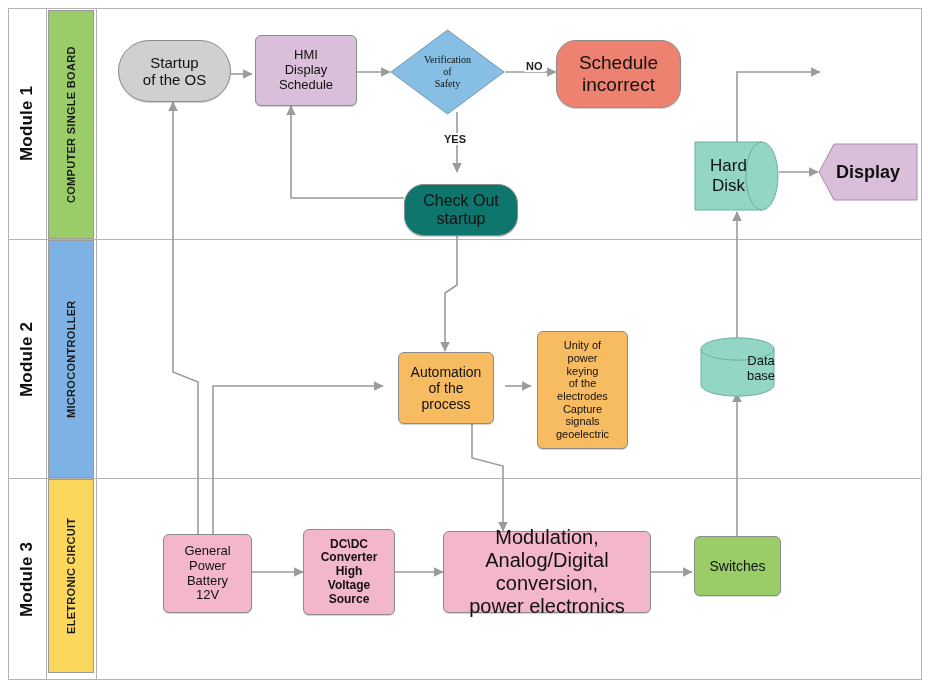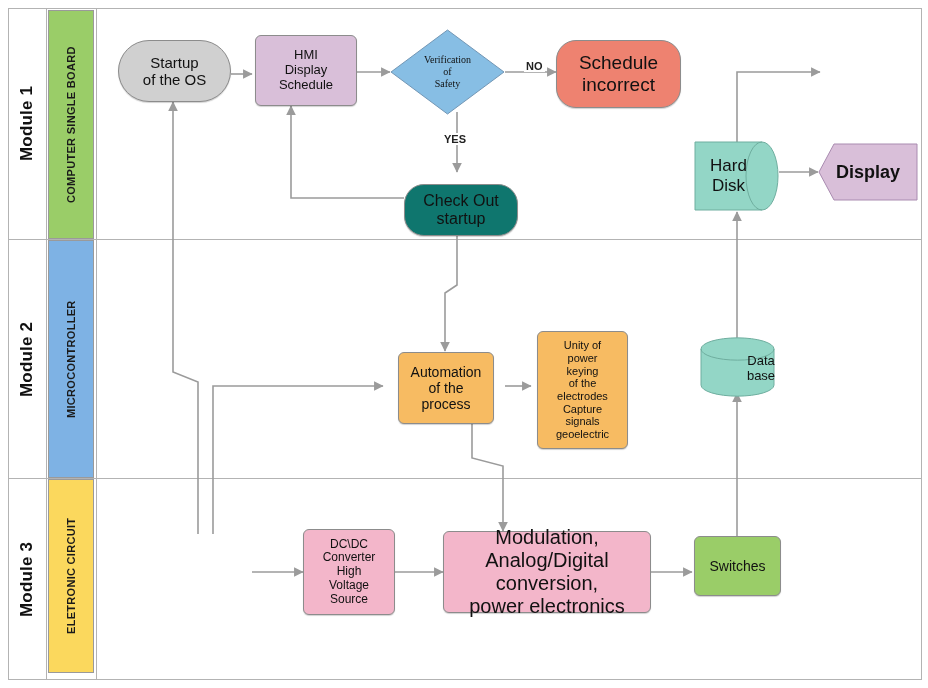--- a/index.html
+++ b/index.html
@@ -225,22 +225,25 @@
   </div>
 
   <div class="cyl" style="left:700px;top:337px;width:75px;height:60px;">
     <svg class="cyl-shape" viewBox="0 0 75 60" preserveAspectRatio="none">
       <path d="M1,12 A36,11 0 0 1 74,12 V48 A36,11 0 0 1 1,48 Z" fill="#93D6C6" stroke="#6fae9f" stroke-width="1"></path>
       <path d="M1,12 A36,11 0 0 0 74,12" fill="none" stroke="#6fae9f" stroke-width="1"></path>
     </svg>
     <div class="cyl-label" style="font-size:13px;padding-top:4px;margin-left:47px;">Data<br>base</div>
   </div>
 
-
-  <div class="node rect" style="left:303px;top:529px;width:92px;height:86px;background:#F3B6CA;font-size:12px;">
+  <div class="node rect" style="left:163px;top:534px;width:89px;height:79px;background:#F3B6CA;font-size:13px;">
+    <span>General<br>Power<br>Battery<br>12V</span>
+  </div>
+
+  <div class="node rect" style="left:303px;top:529px;width:92px;height:86px;background:#F3B6CA;font-size:12px;font-weight:bold;">
     <span>DC\DC<br>Converter<br>High<br>Voltage<br>Source</span>
   </div>
 
   <div class="node rect" style="left:443px;top:531px;width:208px;height:82px;background:#F3B6CA;font-size:20px;">
     <span>Modulation, Analog/Digital<br>conversion,<br>power electronics</span>
   </div>
 
   <div class="node rect" style="left:694px;top:536px;width:87px;height:60px;background:#9ACD68;font-size:14px;">
     <span>Switches</span>
   </div>

